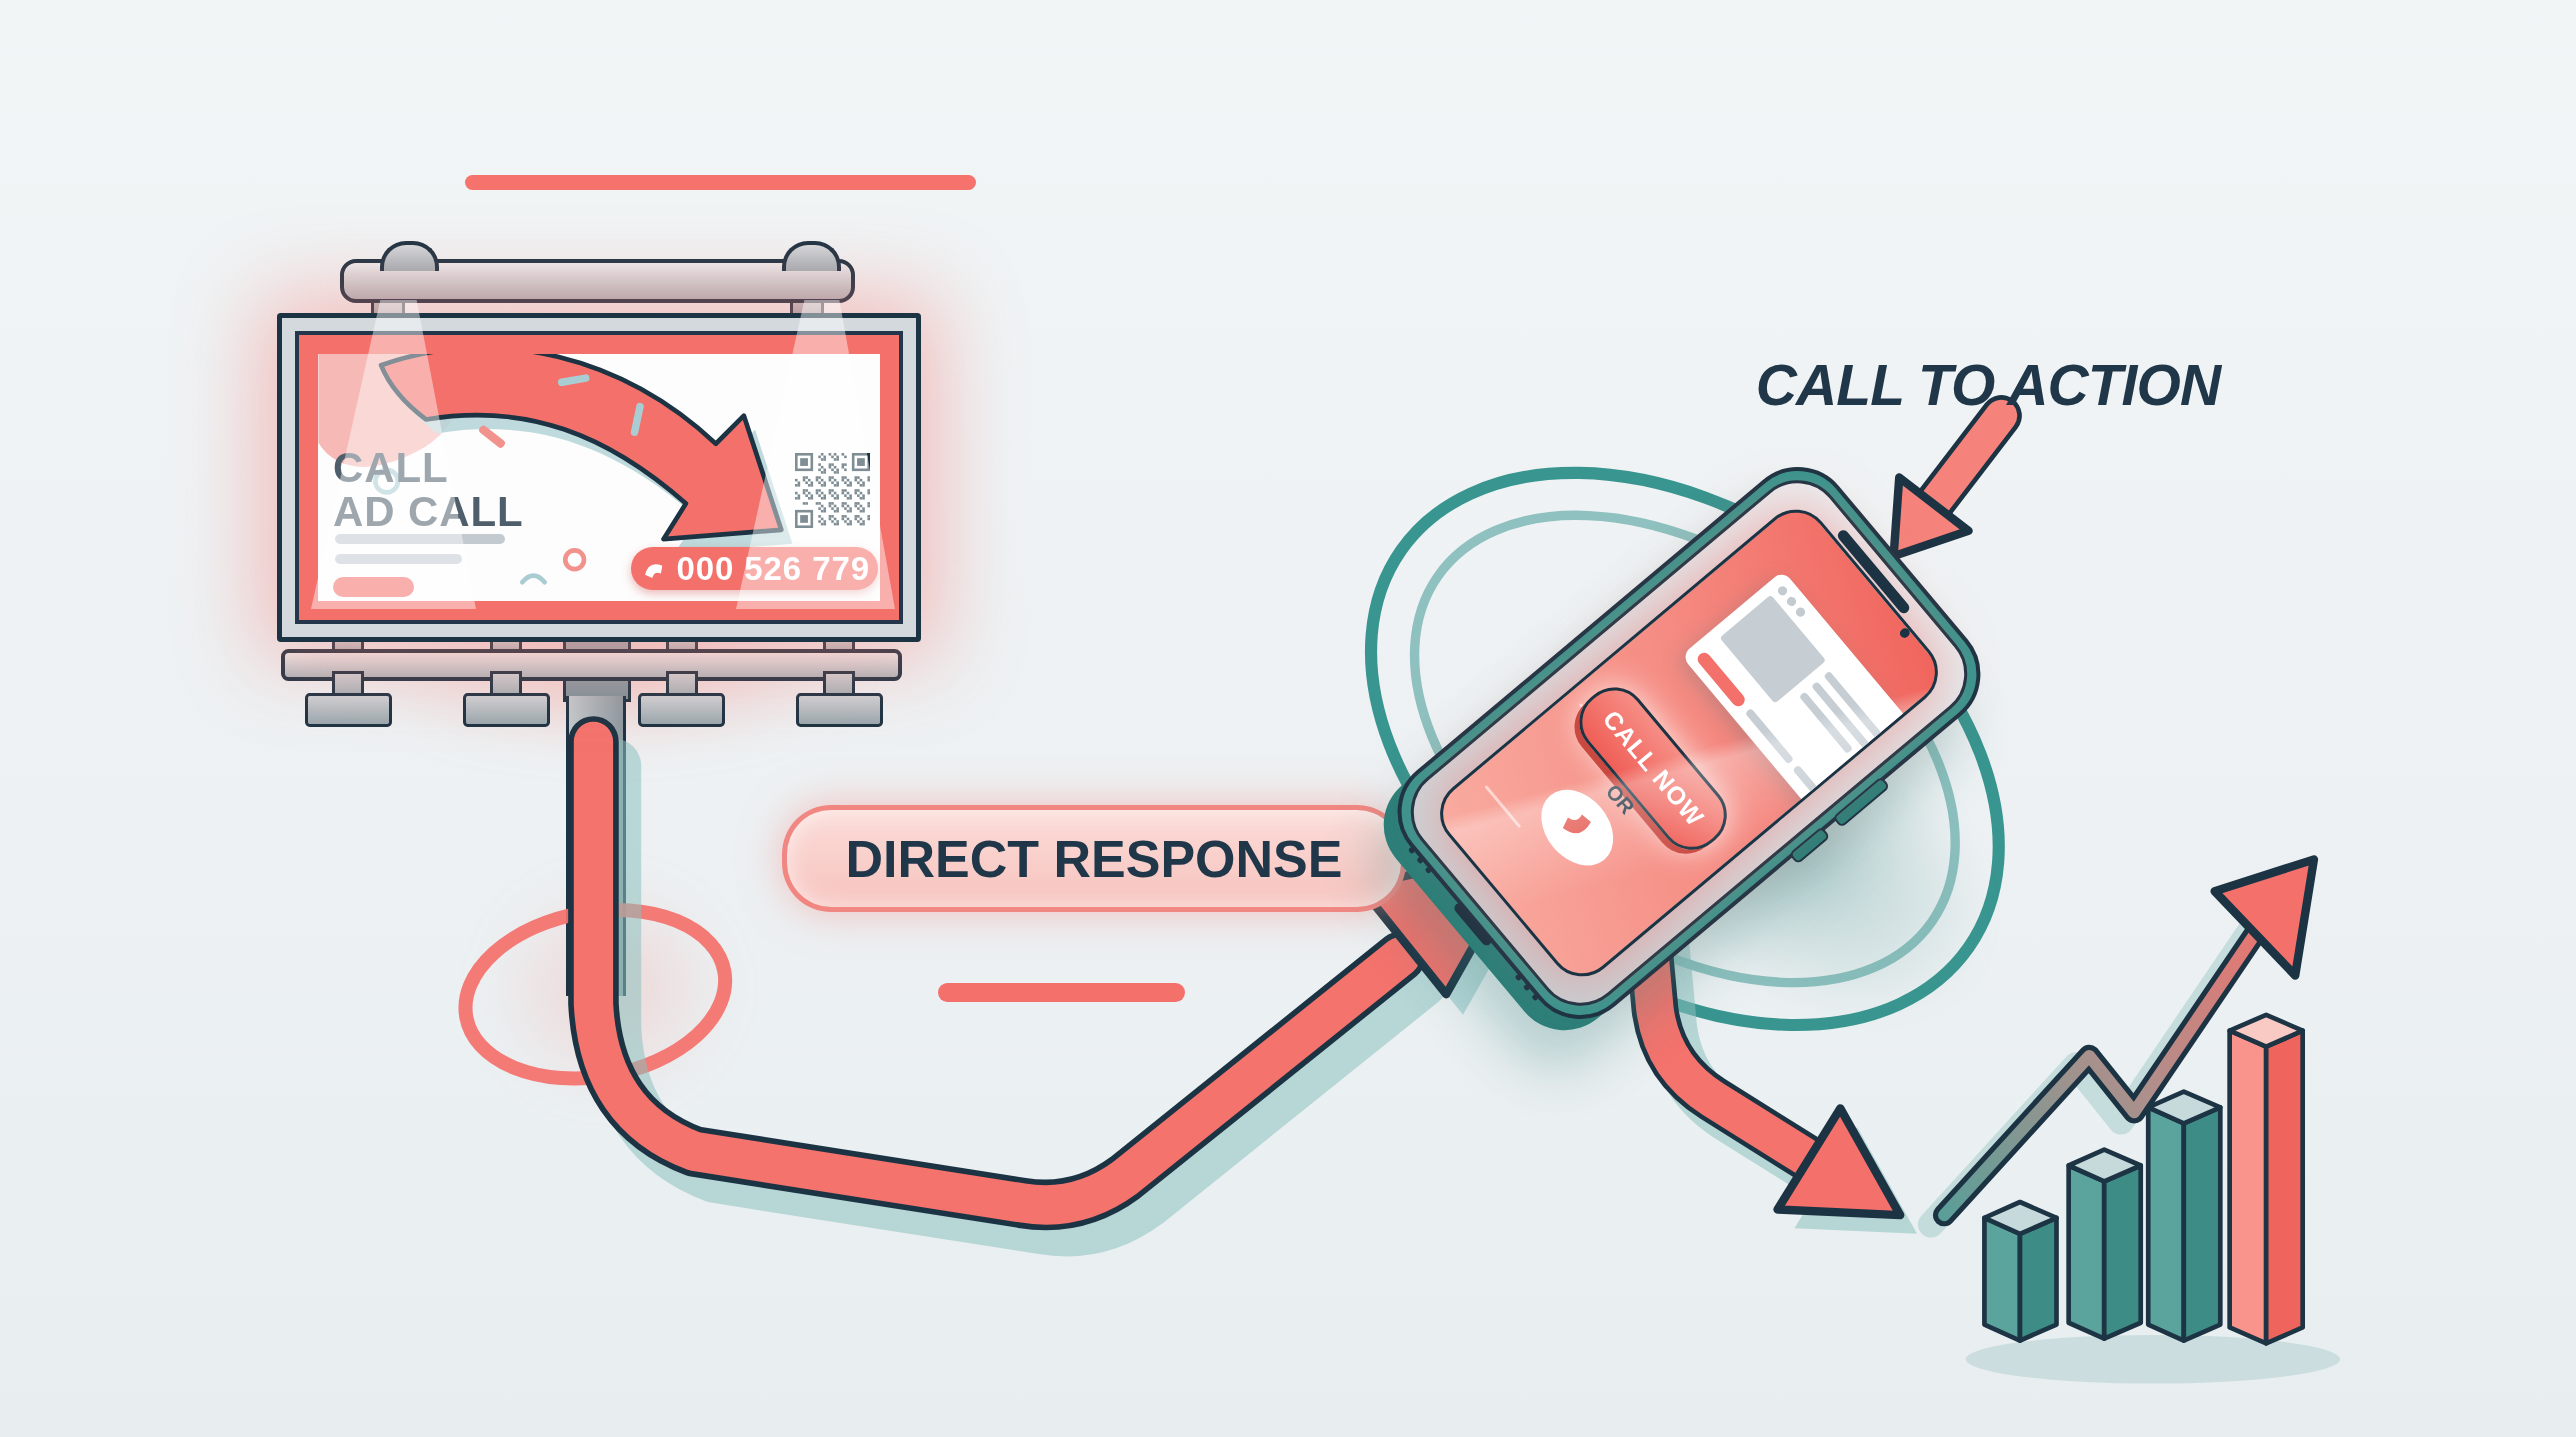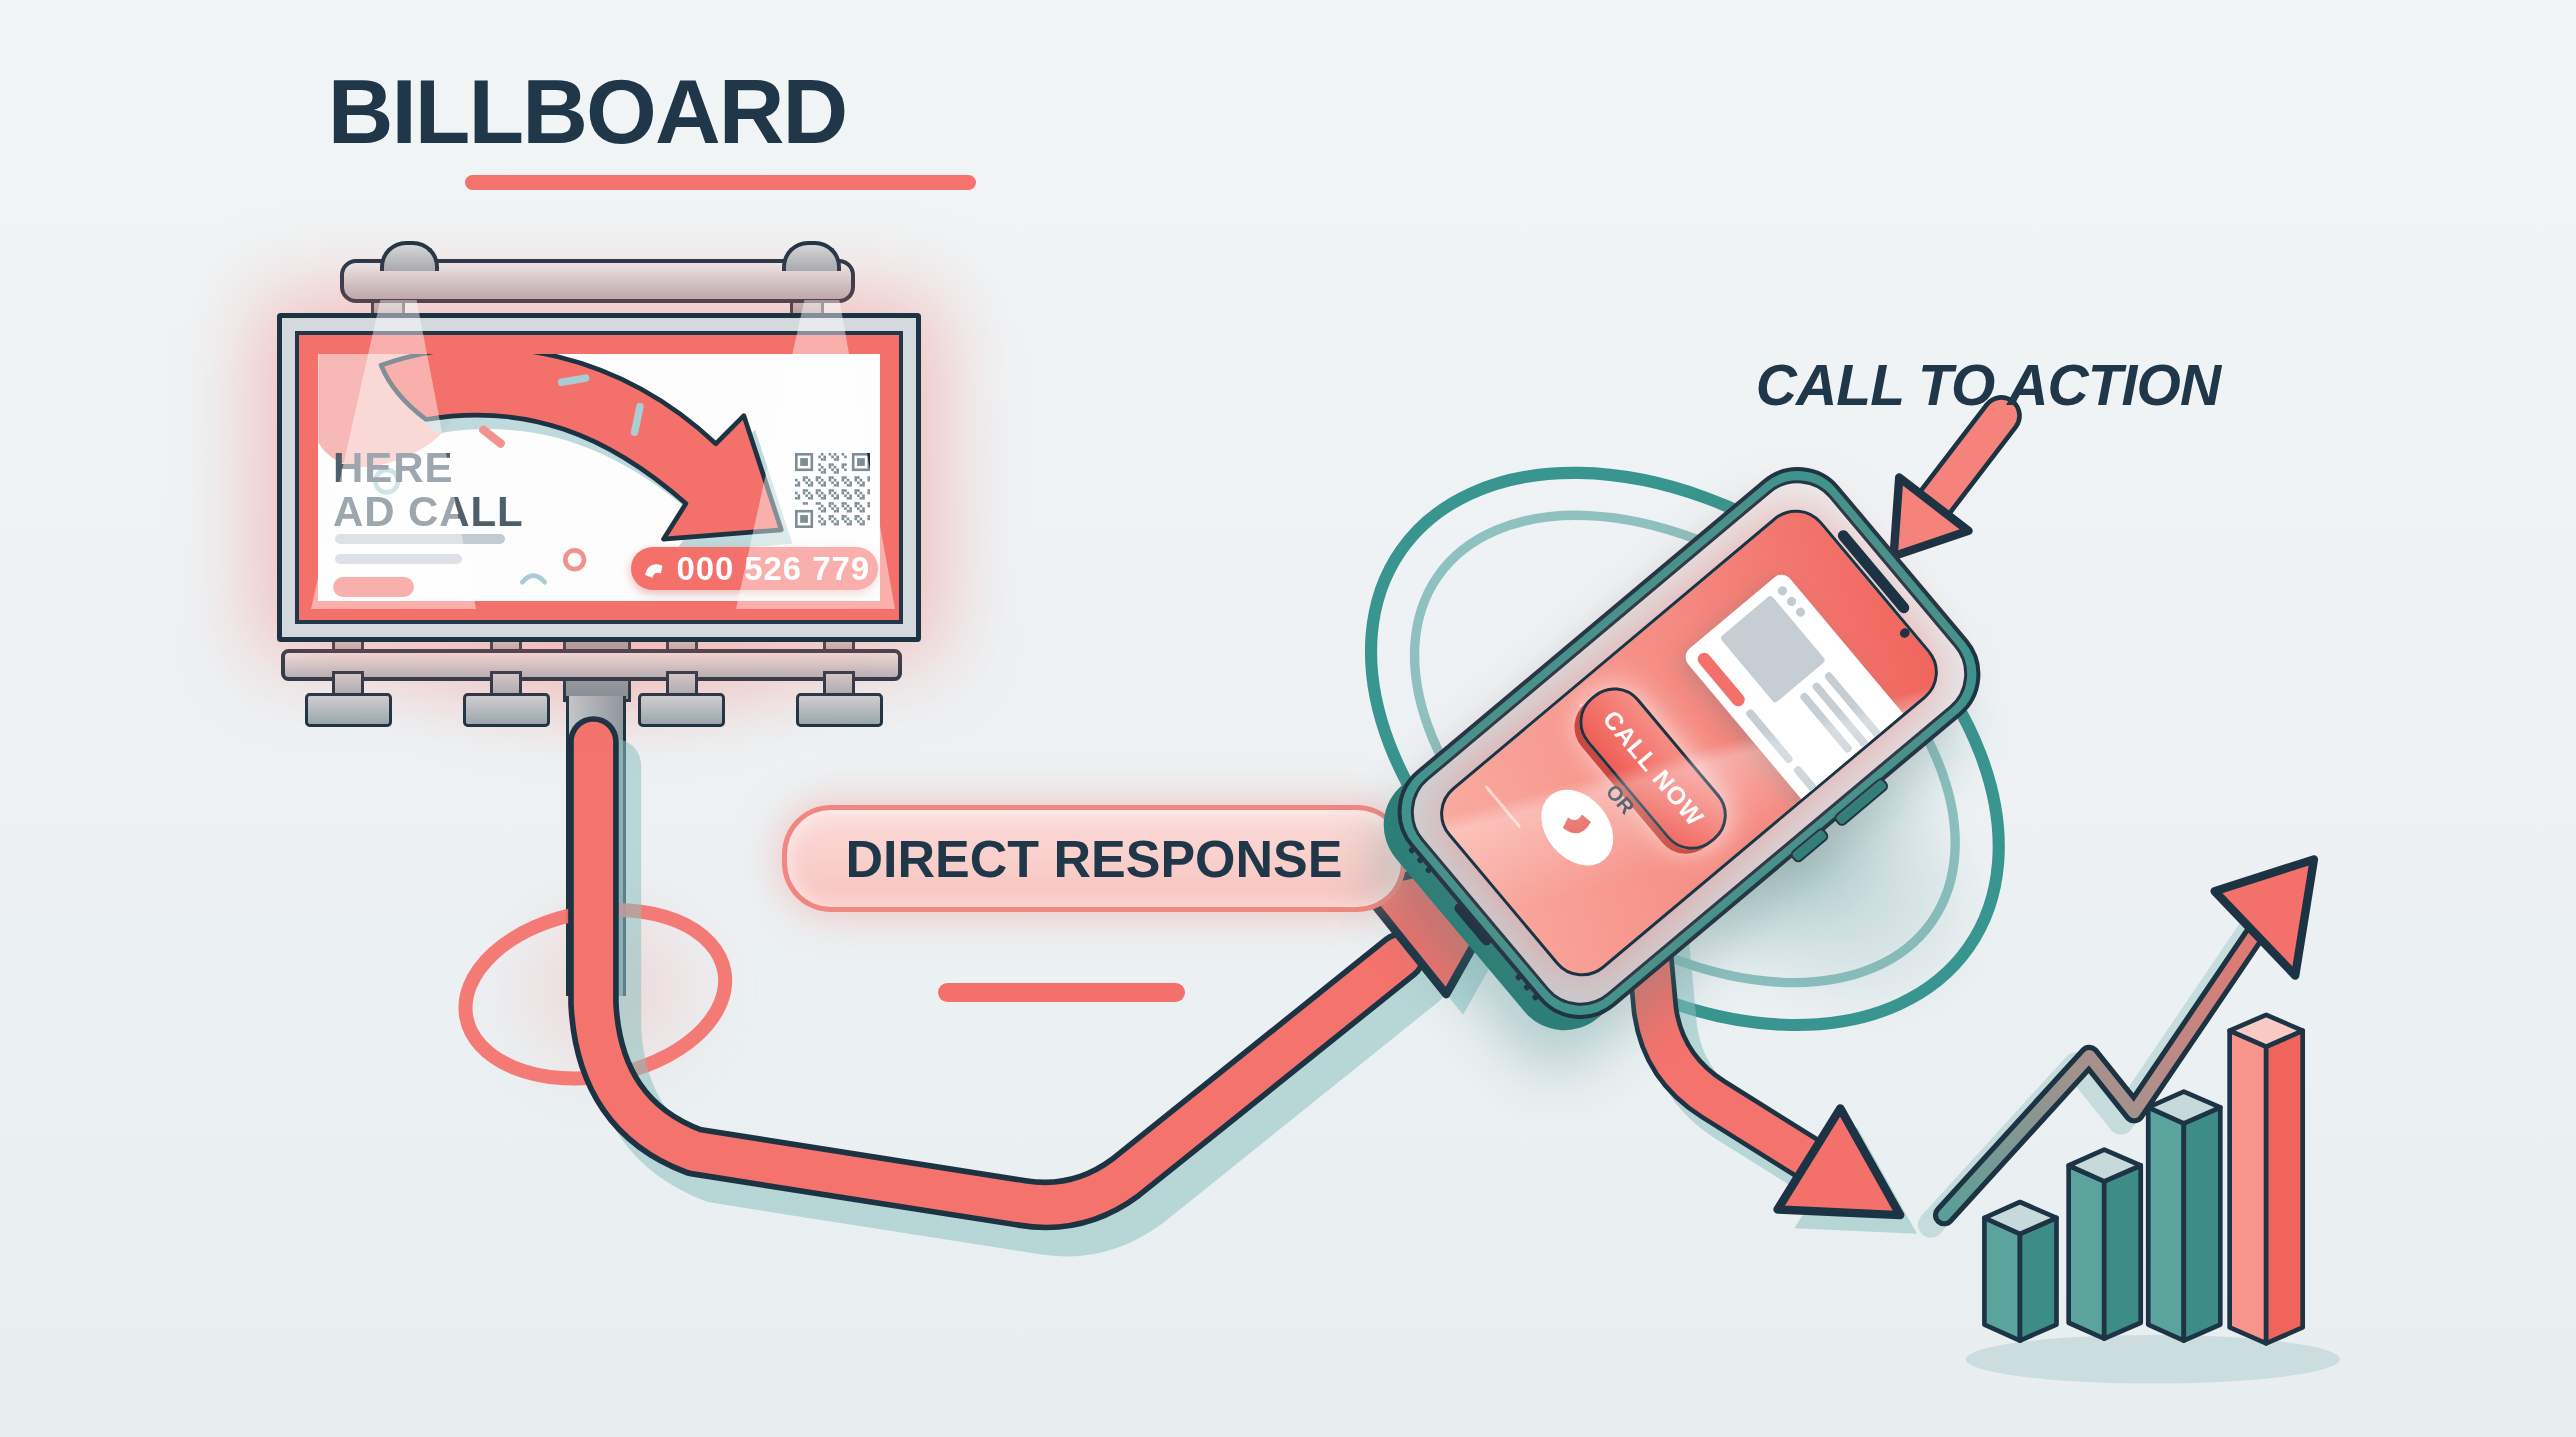--- a/index.html
+++ b/index.html
@@ -201,21 +201,21 @@
           <use href="#swoosh" transform="translate(12,15)" fill="#b7d6d8" opacity="0.9"></use>
           <use href="#swoosh" fill="#f4706b" stroke="#1c3343" stroke-width="5" stroke-linejoin="round"></use>
           <circle cx="73" cy="136" r="12" fill="none" stroke="#a9cdd3" stroke-width="5"></circle>
           <circle cx="274" cy="220" r="10" fill="none" stroke="#f2928c" stroke-width="5"></circle>
           <rect x="256" y="24" width="34" height="8" rx="4" fill="#a9cdd3" transform="rotate(-10 273 28)"></rect>
           <rect x="337" y="52" width="8" height="36" rx="4" fill="#a9cdd3" transform="rotate(12 341 70)"></rect>
           <rect x="170" y="84" width="32" height="9" rx="4" fill="#f2928c" transform="rotate(38 186 88)"></rect>
           <path d="M 218 244 q 12 -14 24 0" fill="none" stroke="#a9cdd3" stroke-width="5" stroke-linecap="round"></path>
         </svg>
         <div class="abs" id="bb-adtext">
-          <div>HERE</div>
+          <div>CALL</div>
           <div>AD CALL</div>
         </div>
         <div class="gline" style="left:17px;top:180px;width:170px;height:10.3px;"></div>
         <div class="gline" style="left:17px;top:200px;width:127px;height:10.3px;"></div>
         <div class="abs" id="bb-redpill"></div>
         <svg class="abs" id="bb-qr" viewBox="0 0 29 29">
             <rect x="0" y="0" width="29" height="29" fill="#ffffff"></rect>
             <g fill="#17313e">
               <rect x="0" y="0" width="7" height="7"></rect>
               <rect x="1" y="1" width="5" height="5" fill="#ffffff"></rect>
@@ -424,21 +424,20 @@
             </svg>
           <span>000 526 779</span>
         </div>
       </div>
     </div>
   </div>
 
   <div class="beam" style="left:311px;top:300px;width:165px;height:309px;clip-path:polygon(42% 0,64% 0,100% 100%,0 100%);"></div>
   <div class="beam" style="left:736px;top:300px;width:159px;height:309px;clip-path:polygon(43% 0,65% 0,100% 100%,0 100%);"></div>
 
-  <div class="big-title" id="billboard-title">BILLBOARD</div>
   <div class="abs" id="title-underline"></div>
   <div class="big-title" id="cta-title">CALL TO ACTION</div>
 
   <div class="abs" id="dr-pill">
     <span>DIRECT RESPONSE</span>
   </div>
   <div class="abs" id="dr-underline"></div>
 
   <div class="abs" id="phone-shadow"></div>
   <div class="abs" id="phone-glow"></div>

